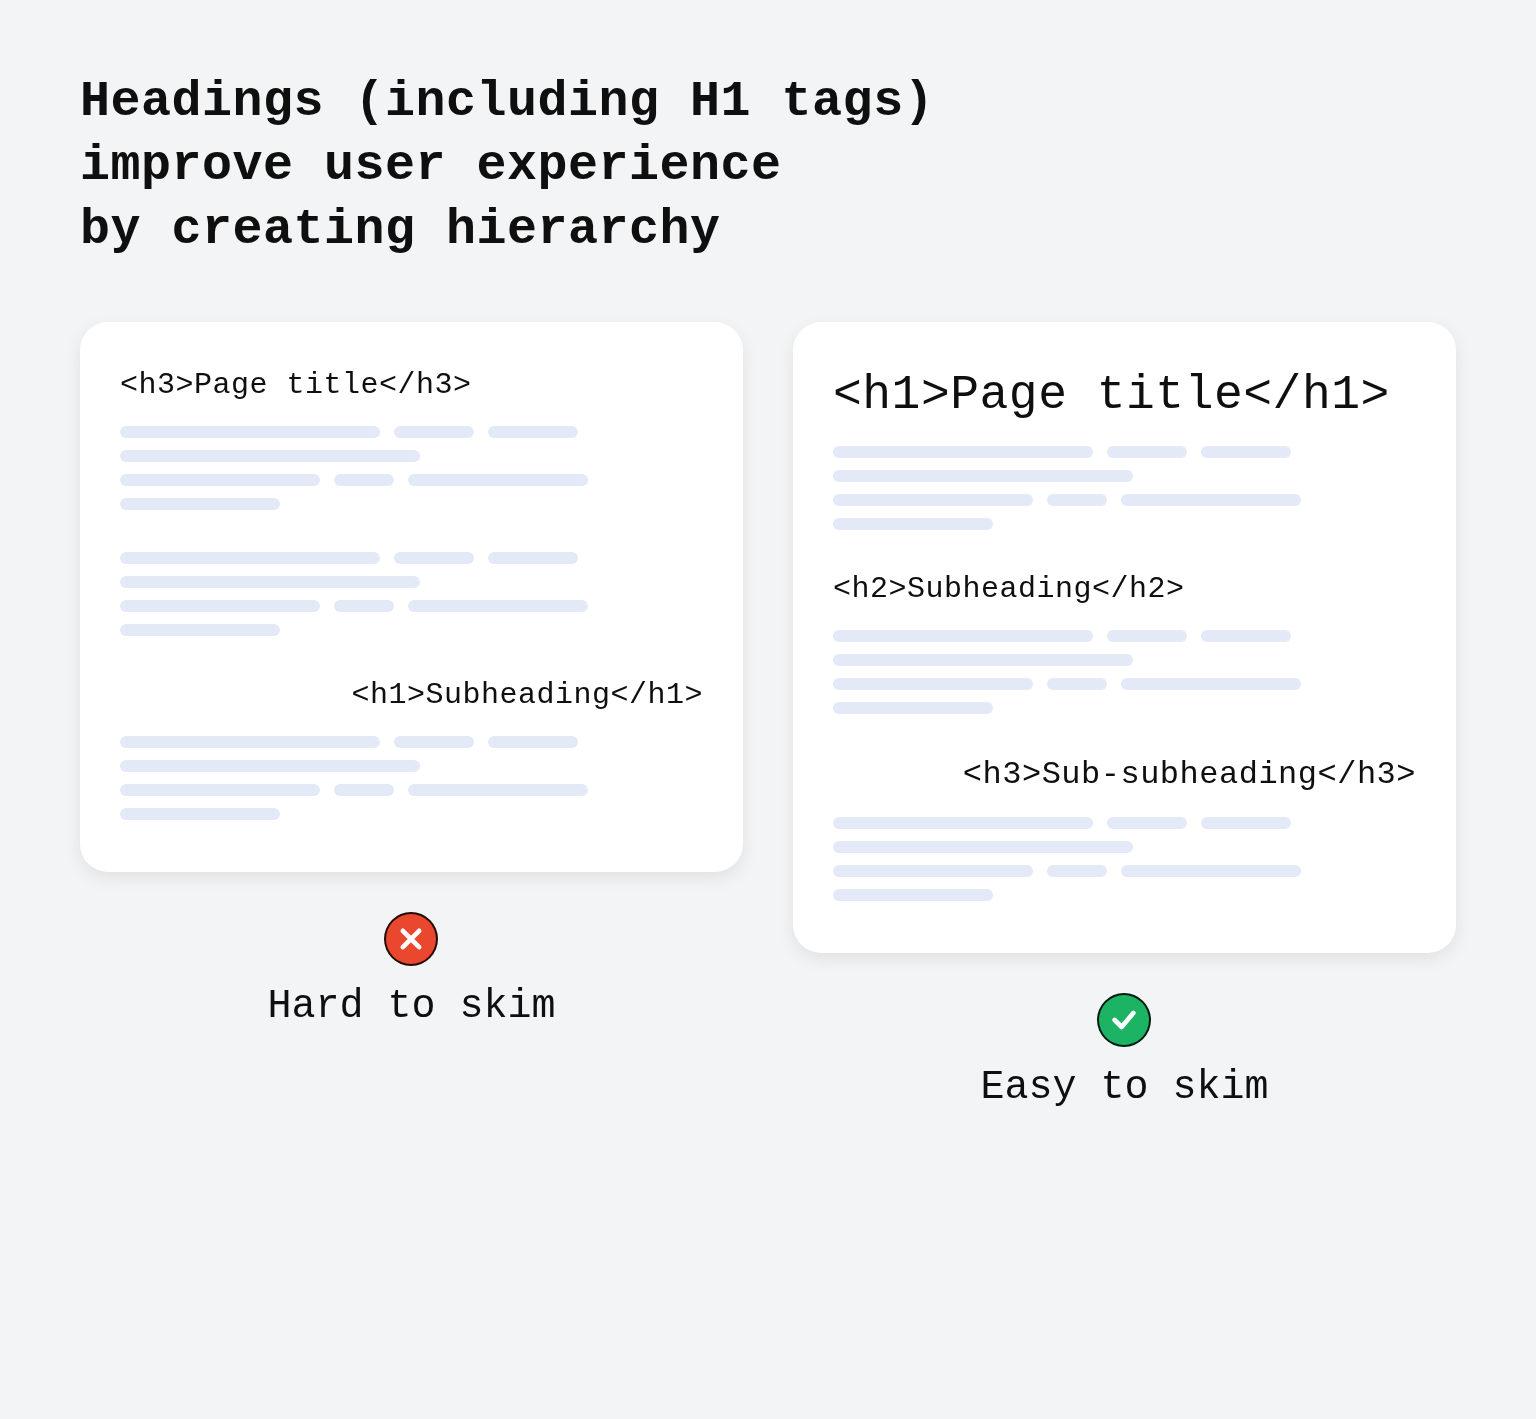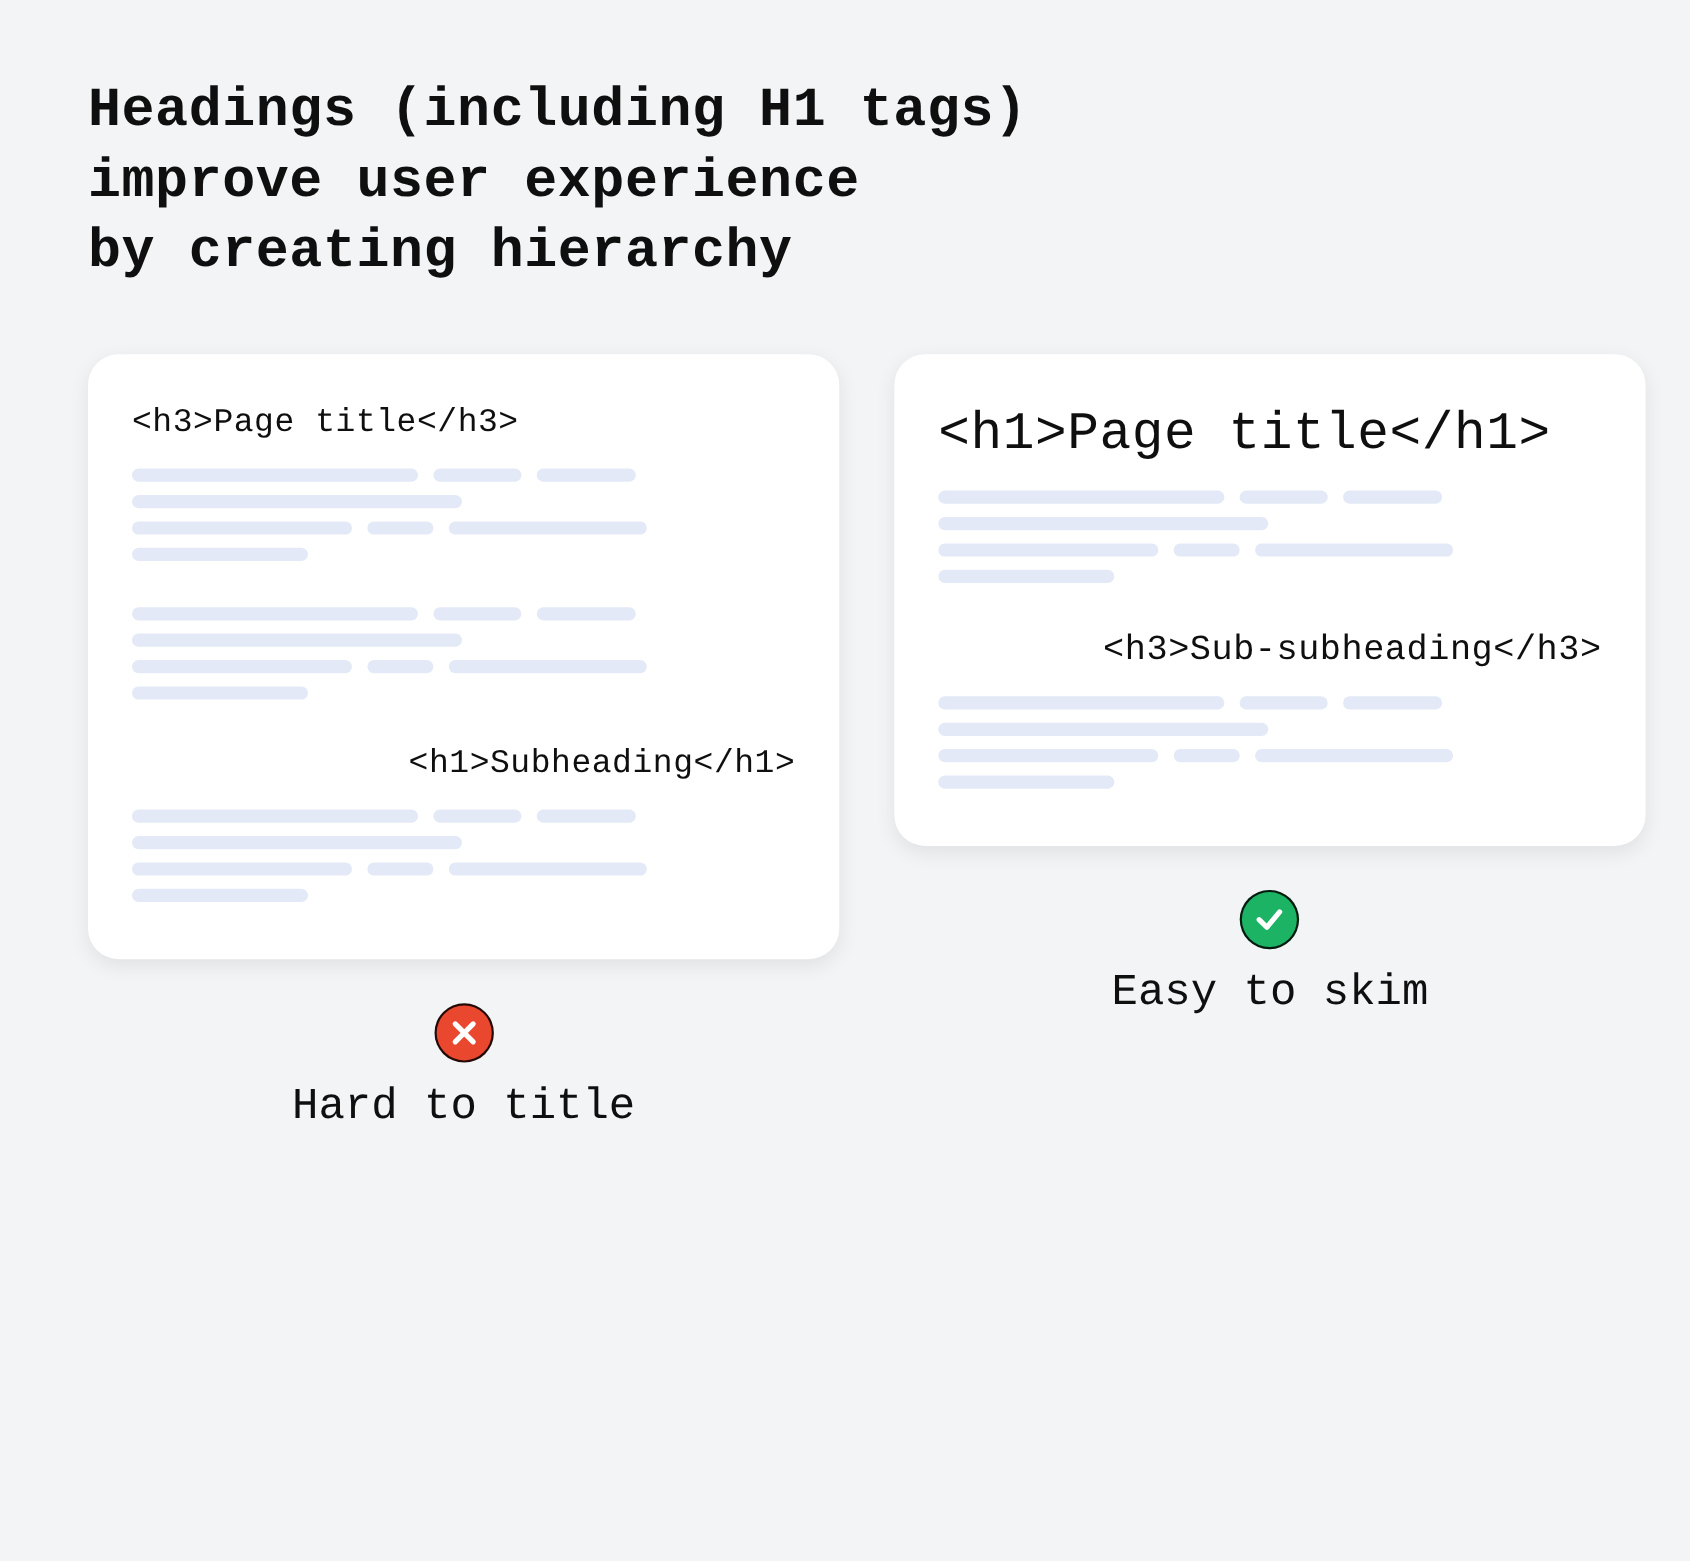--- a/index.html
+++ b/index.html
@@ -14,21 +14,21 @@
   body{
     margin:0;
     background:var(--bg);
     font-family:ui-monospace,SFMono-Regular,Menlo,Consolas,"Liberation Mono","Courier New",monospace;
     color:var(--text);
     width:1536px;
     height:1419px;
     overflow:hidden;
   }
   .page{
-    padding:70px 40px 60px 80px;
+    padding:70px 80px 60px 80px;
   }
   .title{
     font-size:50px;
     line-height:1.28;
     font-weight:600;
     letter-spacing:.5px;
     margin:0 0 60px 0;
     white-space:pre-line;
   }
   .cols{
@@ -141,28 +141,41 @@
               <div class="bar" style="width: 160px;"></div>
             </div>
         </div>
       </div>
       <div class="status">
         <div class="badge bad">
           <svg viewBox="0 0 24 24">
               <path d="M5 5 L19 19 M19 5 L5 19"></path>
             </svg>
         </div>
-        <div class="caption">Hard to title</div>
+        <div class="caption">Hard to skim</div>
       </div>
     </div>
 
     <div class="col">
       <div class="card">
         <div class="section">
           <p class="hline sz-large">&lt;h1&gt;Page title&lt;/h1&gt;</p>
+          <div class="skel">
+              <div class="bar" style="width: 260px;"></div>
+              <div class="bar" style="width: 80px;"></div>
+              <div class="bar" style="width: 90px;"></div>
+              <div class="bar" style="width: 300px;"></div>
+              <div class="bar" style="width: 200px;"></div>
+              <div class="bar" style="width: 60px;"></div>
+              <div class="bar" style="width: 180px;"></div>
+              <div class="bar" style="width: 160px;"></div>
+            </div>
+        </div>
+        <div class="section">
+          <p class="hline sz-med">&lt;h2&gt;Subheading&lt;/h2&gt;</p>
           <div class="skel">
               <div class="bar" style="width: 260px;"></div>
               <div class="bar" style="width: 80px;"></div>
               <div class="bar" style="width: 90px;"></div>
               <div class="bar" style="width: 300px;"></div>
               <div class="bar" style="width: 200px;"></div>
               <div class="bar" style="width: 60px;"></div>
               <div class="bar" style="width: 180px;"></div>
               <div class="bar" style="width: 160px;"></div>
             </div>

